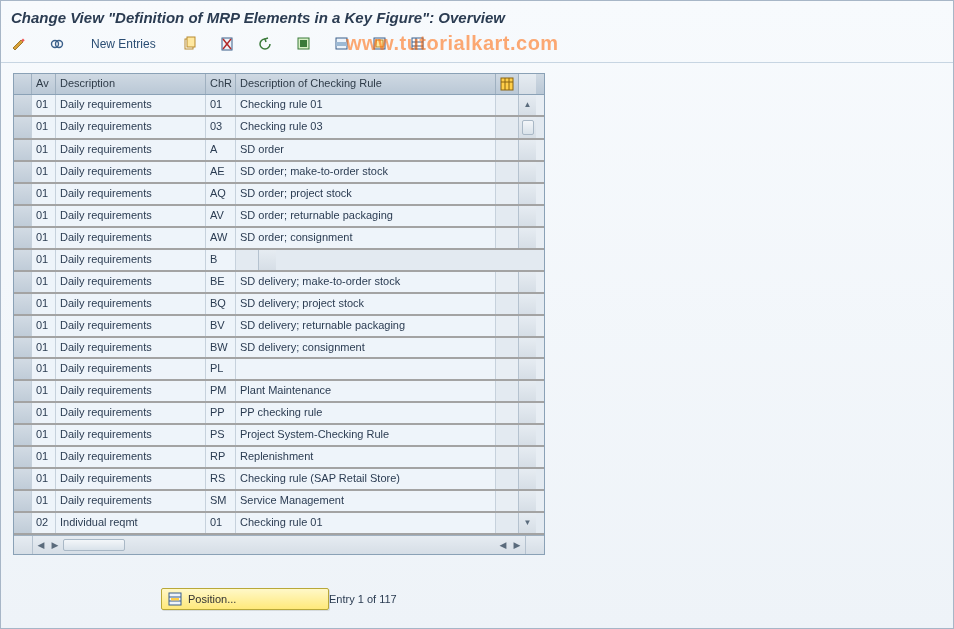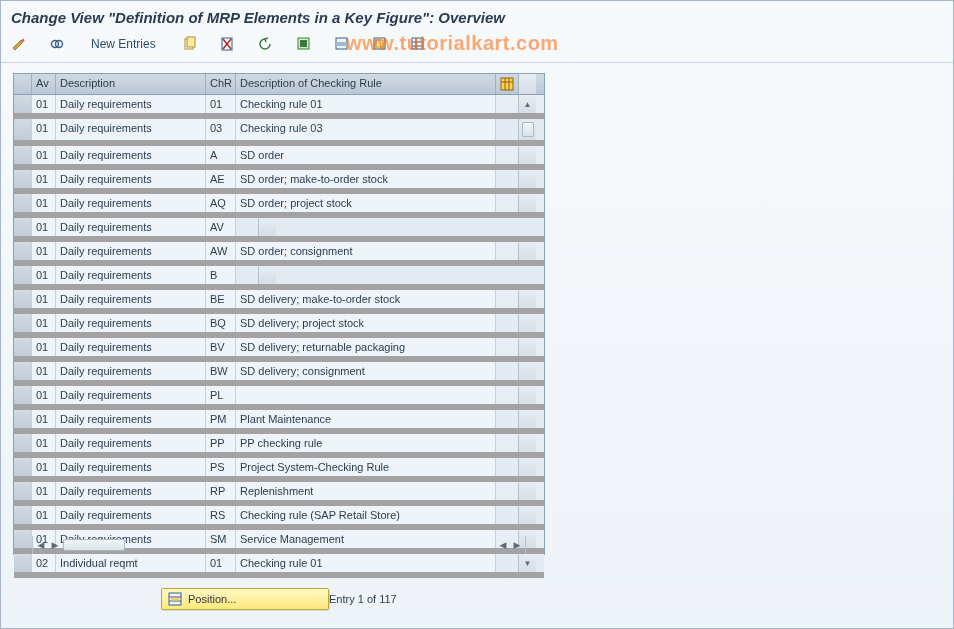--- a/index.html
+++ b/index.html
@@ -105,21 +105,21 @@
   .grid-head .col-set svg { display:block; margin:auto; }
 
   .grid-body {
     display: flex;
     flex-direction: column;
     max-height: 440px;
   }
   .grow {
     display: flex;
     background: #e8eef4;
-    border-bottom: 6px solid #a3a3a3;
+    border-bottom: 2px solid #a3a3a3;
     font-size: 11px;
     height: 21px;
     align-items: stretch;
   }
   .grow:nth-child(even) { background: #e3eaf1; }
   .grow .cell {
     padding: 3px 4px;
     border-right: 1px solid #c6d1dc;
     box-sizing: border-box;
     overflow: hidden;
@@ -334,20 +334,21 @@
             <div class="cell col-chr">AQ</div>
             <div class="cell col-cdesc">SD order; project stock</div>
             <div class="cell col-set"></div>
             <div class="cell col-scroll"></div>
           </div>
           <div class="grow">
             <div class="cell selcell col-sel"></div>
             <div class="cell col-av">01</div>
             <div class="cell col-desc">Daily requirements</div>
             <div class="cell col-chr">AV</div>
+            <div class="cell col-cdesc">SD order; returnable packaging</div>
             <div class="cell col-set"></div>
             <div class="cell col-scroll"></div>
           </div>
           <div class="grow">
             <div class="cell selcell col-sel"></div>
             <div class="cell col-av">01</div>
             <div class="cell col-desc">Daily requirements</div>
             <div class="cell col-chr">AW</div>
             <div class="cell col-cdesc">SD order; consignment</div>
             <div class="cell col-set"></div>

